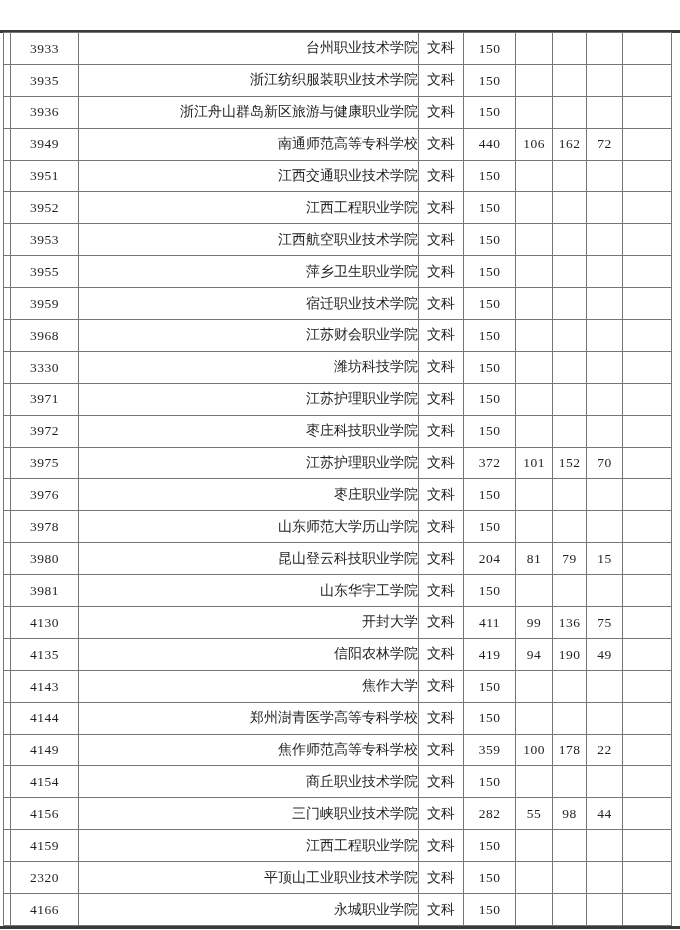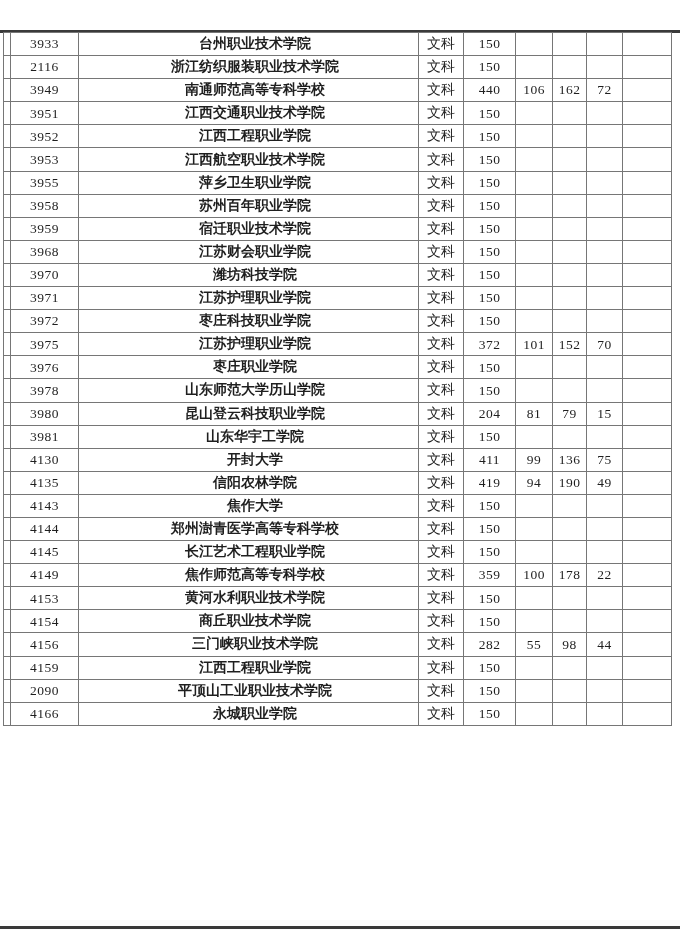--- a/index.html
+++ b/index.html
@@ -23,38 +23,37 @@
     height: 3px;
     background: #3a3a3a;
   }
   .rule-top { top: 30px; }
   .rule-bottom { top: 926px; }
   #score-table {
     position: absolute;
     left: 3px;
     top: 32px;
     width: 668px;
-    height: 694px;
+    height: 894px;
     border-collapse: collapse;
     table-layout: fixed;
     font-size: 14px;
   }
   #score-table td {
     border: 1px solid #767676;
     padding: 0;
     vertical-align: middle;
     text-align: center;
     overflow: hidden;
     white-space: nowrap;
     line-height: 1;
   }
   #score-table td.col-name {
-    text-align: center;
+    text-align: right;
     padding-left: 13px;
-    font-weight: bold;
   }
   #score-table td.col-code,
   #score-table td.col-score1,
   #score-table td.col-score2,
   #score-table td.col-score3,
   #score-table td.col-score4 {
     font-size: 13.5px;
     letter-spacing: 0.5px;
   }
 </style>
@@ -82,22 +81,33 @@
           <td class="col-name">台州职业技术学院</td>
           <td class="col-category">文科</td>
           <td class="col-score1">150</td>
           <td class="col-score2"></td>
           <td class="col-score3"></td>
           <td class="col-score4"></td>
           <td class="col-empty"></td>
         </tr>
         <tr>
           <td class="col-spacer"></td>
-          <td class="col-code">2116</td>
+          <td class="col-code">3935</td>
           <td class="col-name">浙江纺织服装职业技术学院</td>
+          <td class="col-category">文科</td>
+          <td class="col-score1">150</td>
+          <td class="col-score2"></td>
+          <td class="col-score3"></td>
+          <td class="col-score4"></td>
+          <td class="col-empty"></td>
+        </tr>
+        <tr>
+          <td class="col-spacer"></td>
+          <td class="col-code">3936</td>
+          <td class="col-name">浙江舟山群岛新区旅游与健康职业学院</td>
           <td class="col-category">文科</td>
           <td class="col-score1">150</td>
           <td class="col-score2"></td>
           <td class="col-score3"></td>
           <td class="col-score4"></td>
           <td class="col-empty"></td>
         </tr>
         <tr>
           <td class="col-spacer"></td>
           <td class="col-code">3949</td>
@@ -148,31 +158,20 @@
           <td class="col-name">萍乡卫生职业学院</td>
           <td class="col-category">文科</td>
           <td class="col-score1">150</td>
           <td class="col-score2"></td>
           <td class="col-score3"></td>
           <td class="col-score4"></td>
           <td class="col-empty"></td>
         </tr>
         <tr>
           <td class="col-spacer"></td>
-          <td class="col-code">3958</td>
-          <td class="col-name">苏州百年职业学院</td>
-          <td class="col-category">文科</td>
-          <td class="col-score1">150</td>
-          <td class="col-score2"></td>
-          <td class="col-score3"></td>
-          <td class="col-score4"></td>
-          <td class="col-empty"></td>
-        </tr>
-        <tr>
-          <td class="col-spacer"></td>
           <td class="col-code">3959</td>
           <td class="col-name">宿迁职业技术学院</td>
           <td class="col-category">文科</td>
           <td class="col-score1">150</td>
           <td class="col-score2"></td>
           <td class="col-score3"></td>
           <td class="col-score4"></td>
           <td class="col-empty"></td>
         </tr>
         <tr>
@@ -181,21 +180,21 @@
           <td class="col-name">江苏财会职业学院</td>
           <td class="col-category">文科</td>
           <td class="col-score1">150</td>
           <td class="col-score2"></td>
           <td class="col-score3"></td>
           <td class="col-score4"></td>
           <td class="col-empty"></td>
         </tr>
         <tr>
           <td class="col-spacer"></td>
-          <td class="col-code">3970</td>
+          <td class="col-code">3330</td>
           <td class="col-name">潍坊科技学院</td>
           <td class="col-category">文科</td>
           <td class="col-score1">150</td>
           <td class="col-score2"></td>
           <td class="col-score3"></td>
           <td class="col-score4"></td>
           <td class="col-empty"></td>
         </tr>
         <tr>
           <td class="col-spacer"></td>
@@ -313,53 +312,31 @@
           <td class="col-name">郑州澍青医学高等专科学校</td>
           <td class="col-category">文科</td>
           <td class="col-score1">150</td>
           <td class="col-score2"></td>
           <td class="col-score3"></td>
           <td class="col-score4"></td>
           <td class="col-empty"></td>
         </tr>
         <tr>
           <td class="col-spacer"></td>
-          <td class="col-code">4145</td>
-          <td class="col-name">长江艺术工程职业学院</td>
-          <td class="col-category">文科</td>
-          <td class="col-score1">150</td>
-          <td class="col-score2"></td>
-          <td class="col-score3"></td>
-          <td class="col-score4"></td>
-          <td class="col-empty"></td>
-        </tr>
-        <tr>
-          <td class="col-spacer"></td>
           <td class="col-code">4149</td>
           <td class="col-name">焦作师范高等专科学校</td>
           <td class="col-category">文科</td>
           <td class="col-score1">359</td>
           <td class="col-score2">100</td>
           <td class="col-score3">178</td>
           <td class="col-score4">22</td>
           <td class="col-empty"></td>
         </tr>
         <tr>
           <td class="col-spacer"></td>
-          <td class="col-code">4153</td>
-          <td class="col-name">黄河水利职业技术学院</td>
-          <td class="col-category">文科</td>
-          <td class="col-score1">150</td>
-          <td class="col-score2"></td>
-          <td class="col-score3"></td>
-          <td class="col-score4"></td>
-          <td class="col-empty"></td>
-        </tr>
-        <tr>
-          <td class="col-spacer"></td>
           <td class="col-code">4154</td>
           <td class="col-name">商丘职业技术学院</td>
           <td class="col-category">文科</td>
           <td class="col-score1">150</td>
           <td class="col-score2"></td>
           <td class="col-score3"></td>
           <td class="col-score4"></td>
           <td class="col-empty"></td>
         </tr>
         <tr>
@@ -379,21 +356,21 @@
           <td class="col-name">江西工程职业学院</td>
           <td class="col-category">文科</td>
           <td class="col-score1">150</td>
           <td class="col-score2"></td>
           <td class="col-score3"></td>
           <td class="col-score4"></td>
           <td class="col-empty"></td>
         </tr>
         <tr>
           <td class="col-spacer"></td>
-          <td class="col-code">2090</td>
+          <td class="col-code">2320</td>
           <td class="col-name">平顶山工业职业技术学院</td>
           <td class="col-category">文科</td>
           <td class="col-score1">150</td>
           <td class="col-score2"></td>
           <td class="col-score3"></td>
           <td class="col-score4"></td>
           <td class="col-empty"></td>
         </tr>
         <tr>
           <td class="col-spacer"></td>

